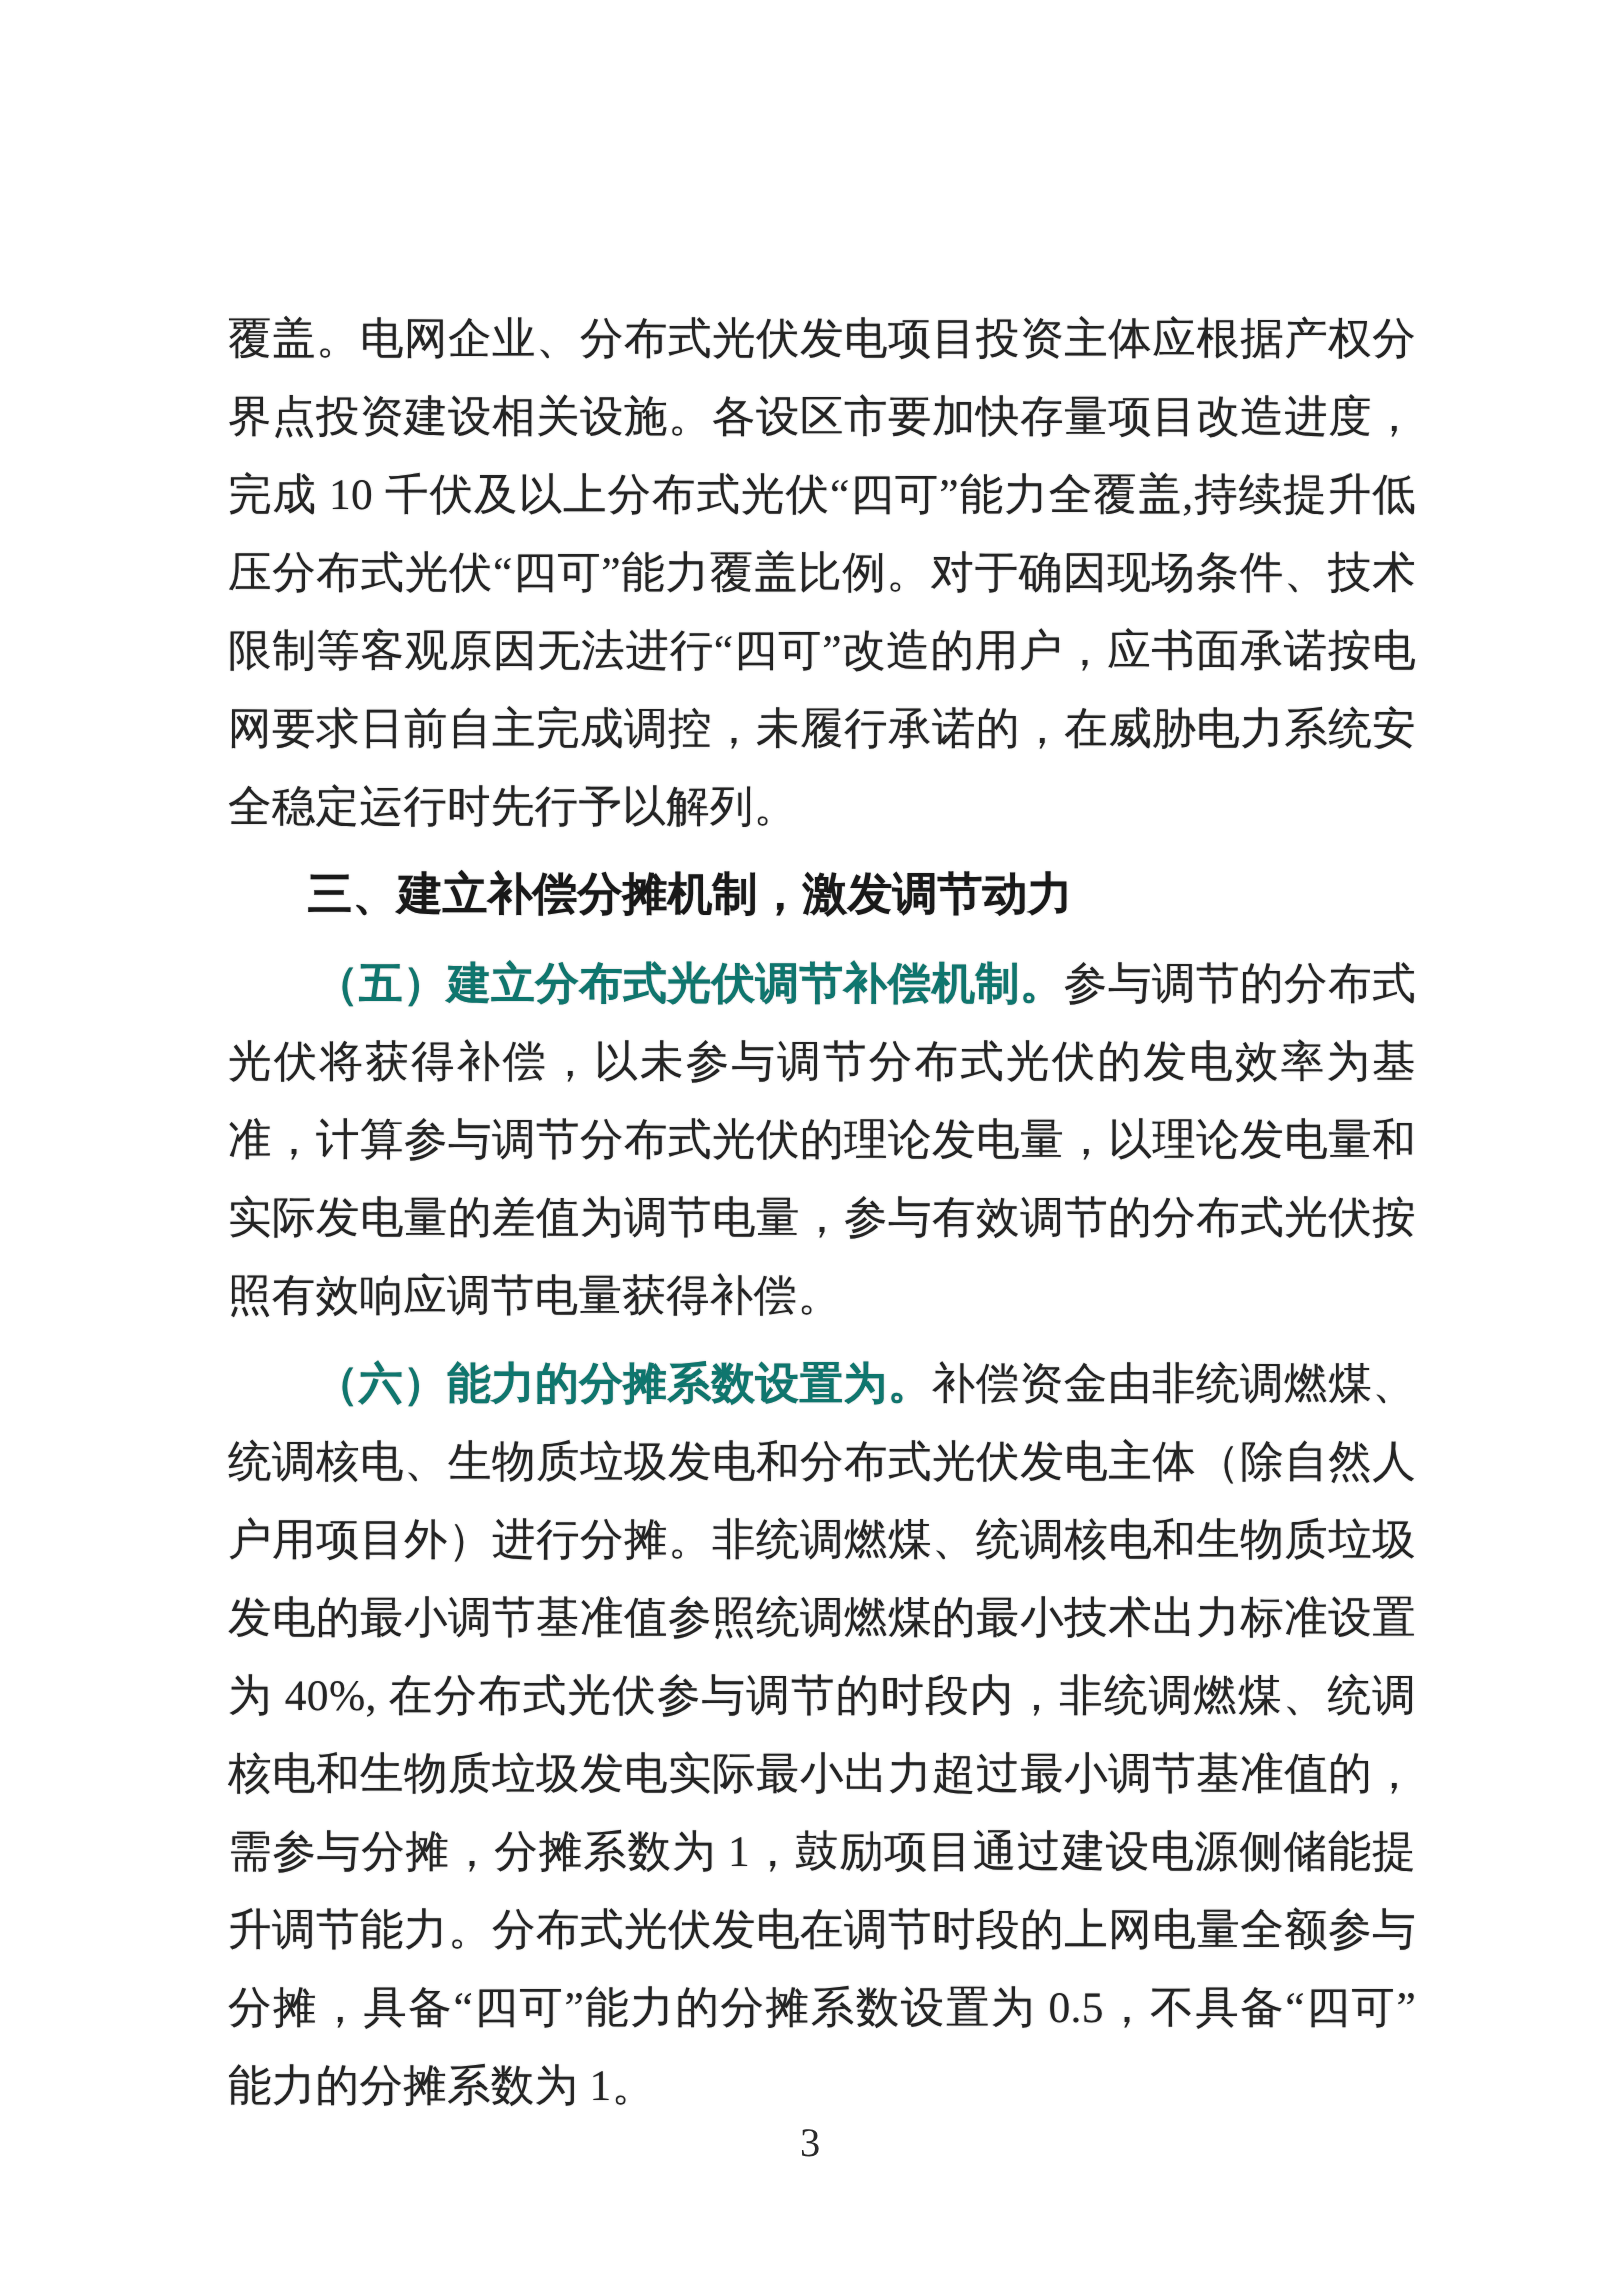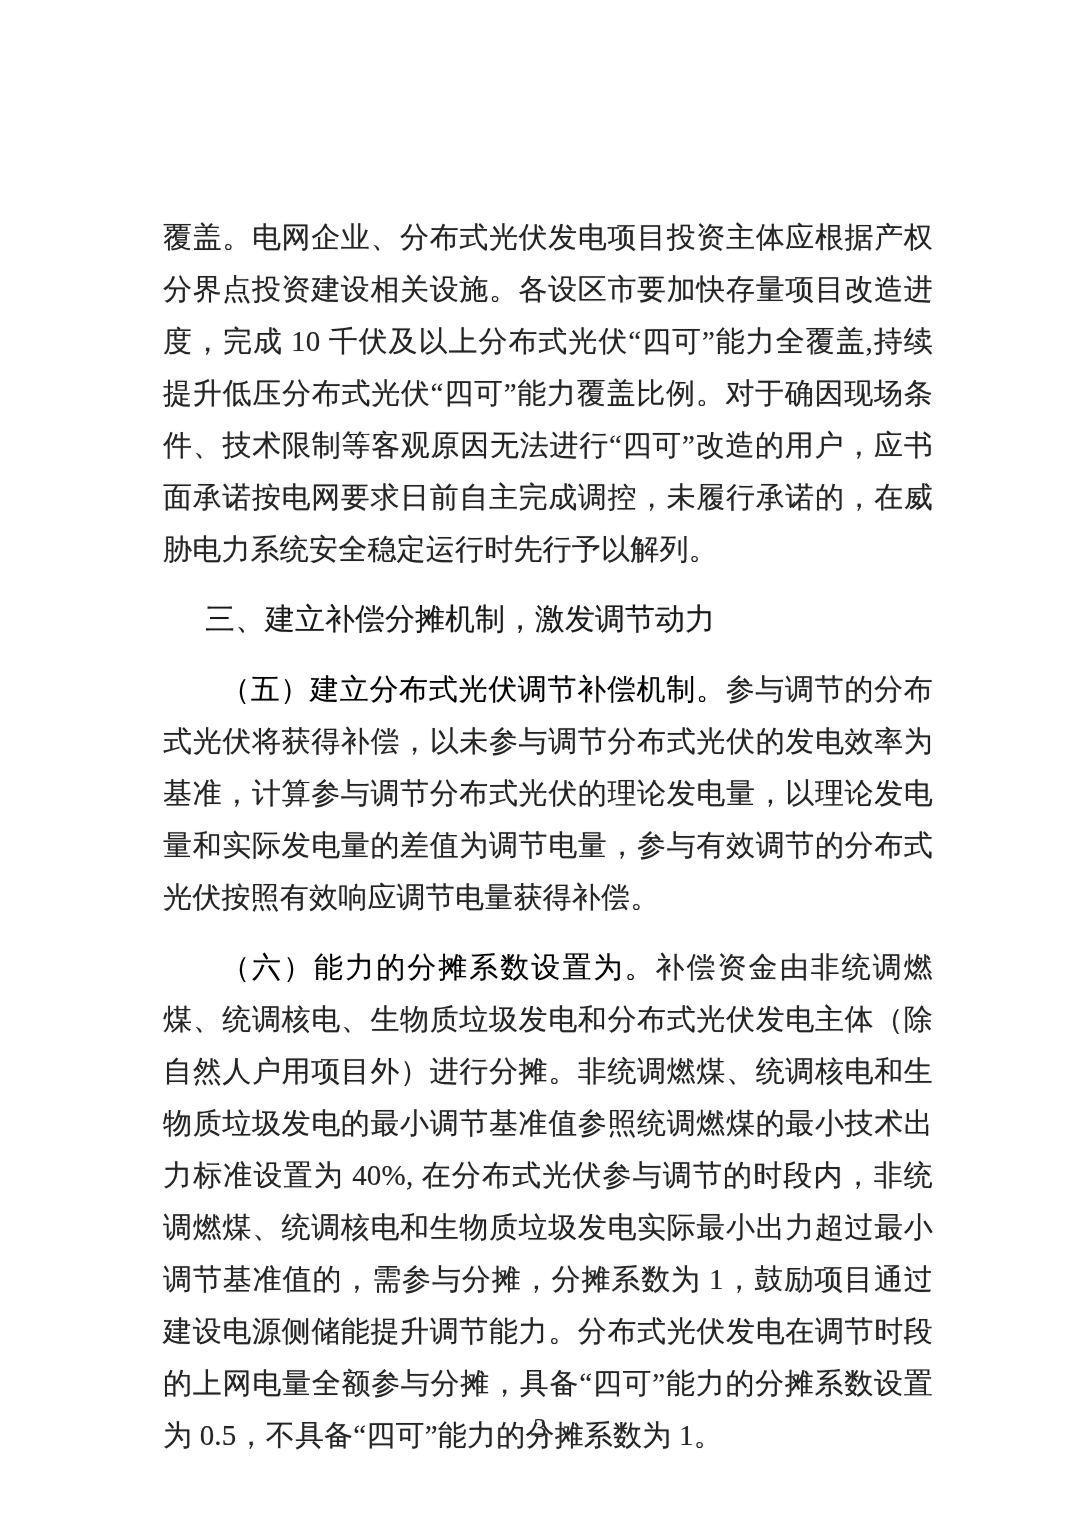--- a/index.html
+++ b/index.html
@@ -15,41 +15,41 @@
     overflow: hidden;
     font-family: "Liberation Serif", "DejaVu Serif", serif;
   }
   .doc {
     position: absolute;
     left: 145px;
     top: 193px;
     width: 806px;
   }
   .para {
-    margin: 18px;
+    margin: 7px;
     font-size: 29px;
     line-height: 52px;
     text-align: justify;
     text-indent: 2em;
     color: #242424;
     text-shadow: 0 0 1px rgba(60,60,60,0.45);
     letter-spacing: 0.2px;
   }
   .para.flush {
     text-indent: 0;
   }
   .para strong {
-    font-weight: normal;
-    color: #000000;
+    font-weight: bold;
+    color: #0f766e;
   }
   .heading {
     margin: 0;
     font-size: 30px;
     line-height: 52px;
-    font-weight: normal;
+    font-weight: bold;
     text-indent: 2em;
     color: #191919;
     font-family: "Liberation Sans", "DejaVu Sans", sans-serif;
     text-shadow: 0 0 1px rgba(40,40,40,0.4);
   }
   .pagenum {
     position: absolute;
     left: 0;
     right: 0;
     top: 1410px;

